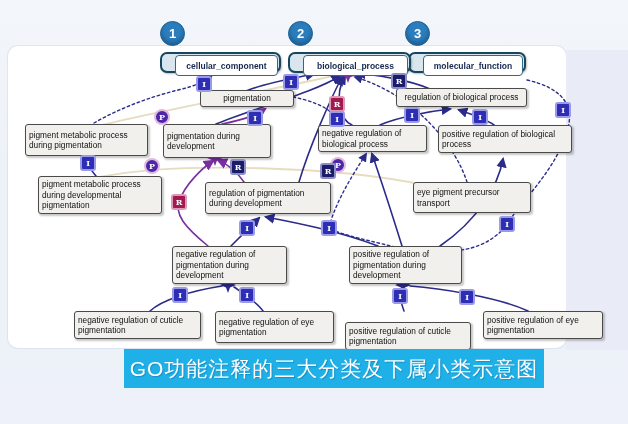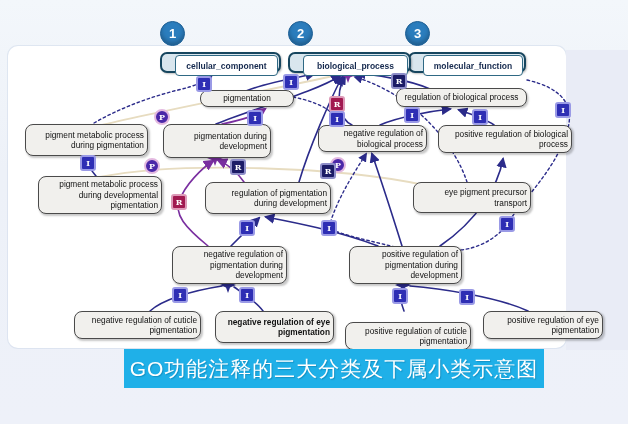--- a/index.html
+++ b/index.html
@@ -14,23 +14,23 @@
   .numcircle{position:absolute;width:23px;height:23px;border-radius:50%;
     background:#2b7dbd;border:1px solid #1d5e93;box-shadow:inset 0 -3px 4px rgba(0,0,0,.25);
     color:#fff;font-weight:bold;font-size:13px;display:flex;align-items:center;justify-content:center;}
 
   .cat{position:absolute;border:2px solid #17465f;border-radius:7px;background:#d9e6ee;padding:1px;
     box-shadow:1px 1px 2px rgba(0,0,0,.25);}
   .cat-inner{border:1px solid #2f6984;border-radius:4px;background:#fff;height:100%;
     display:flex;align-items:center;justify-content:center;
     font-size:8.5px;font-weight:bold;color:#15294e;padding:2px 24px;white-space:nowrap;margin-left:12px;}
 
-  .node{position:absolute;background:#f1f0ed;border:1px solid #4a4a4a;border-radius:8px;
+  .node{position:absolute;background:#f1f0ed;border:1px solid #4a4a4a;border-radius:3px;
     box-shadow:1.5px 1.5px 2px rgba(0,0,0,.22);color:#111;font-size:8.3px;line-height:1.25;
-    display:flex;align-items:center;justify-content:center;text-align:right;padding:1px 3px;box-sizing:border-box;}
+    display:flex;align-items:center;justify-content:center;text-align:left;padding:1px 3px;box-sizing:border-box;}
 
   .ric{position:absolute;display:flex;align-items:center;justify-content:center;
     color:#fff;font-family:"DejaVu Serif",serif;font-weight:bold;font-size:8px;z-index:5;}
   .ric.I{width:12px;height:12px;border-radius:3px;background:#2e2eb4;border:2px solid #9a9ae6;}
   .ric.P{width:12px;height:12px;border-radius:50%;background:#4b28a8;border:2px solid #e3b9e0;}
   .ric.Rd{width:12px;height:12px;border-radius:3px;background:#1b1b66;border:2px solid #8d8dc8;}
   .ric.Rc{width:12px;height:12px;border-radius:3px;background:#a11950;border:2px solid #dd9ab8;}
 
   .banner{position:absolute;left:124px;top:349px;width:420px;height:39px;background:#1fb0e8;
     display:flex;align-items:center;justify-content:center;color:#fff;font-weight:normal;
@@ -111,21 +111,21 @@
       <div class="node" style="left: 25px; top: 124px; width: 123px; height: 32px;">pigment metabolic process during pigmentation</div>
       <div class="node" style="left: 163px; top: 124px; width: 108px; height: 34px;">pigmentation during development</div>
       <div class="node" style="left: 318px; top: 125px; width: 109px; height: 27px;">negative regulation of biological process</div>
       <div class="node" style="left: 438px; top: 125px; width: 134px; height: 28px;">positive regulation of biological process</div>
       <div class="node" style="left: 38px; top: 176px; width: 124px; height: 38px;">pigment metabolic process during developmental pigmentation</div>
       <div class="node" style="left: 205px; top: 182px; width: 126px; height: 32px;">regulation of pigmentation during development</div>
       <div class="node" style="left: 413px; top: 182px; width: 118px; height: 31px;">eye pigment precursor transport</div>
       <div class="node" style="left: 172px; top: 246px; width: 115px; height: 38px;">negative regulation of pigmentation during development</div>
       <div class="node" style="left: 349px; top: 246px; width: 113px; height: 38px;">positive regulation of pigmentation during development</div>
       <div class="node" style="left: 74px; top: 311px; width: 127px; height: 28px;">negative regulation of cuticle pigmentation</div>
-      <div class="node" style="left: 215px; top: 311px; width: 119px; height: 32px; font-weight: bold;">negative regulation of eye pigmentation</div>
+      <div class="node" style="left: 215px; top: 311px; width: 119px; height: 32px;">negative regulation of eye pigmentation</div>
       <div class="node" style="left: 345px; top: 322px; width: 126px; height: 28px;">positive regulation of cuticle pigmentation</div>
       <div class="node" style="left: 483px; top: 311px; width: 120px; height: 28px;">positive regulation of eye pigmentation</div>
     </div>
 
   <div id="icons-layer">
       <span class="ric I" style="left: 196px; top: 76px;">I</span>
       <span class="ric I" style="left: 283px; top: 74px;">I</span>
       <span class="ric Rd" style="left: 391px; top: 73px;">R</span>
       <span class="ric Rc" style="left: 329px; top: 96px;">R</span>
       <span class="ric I" style="left: 329px; top: 111px;">I</span>

